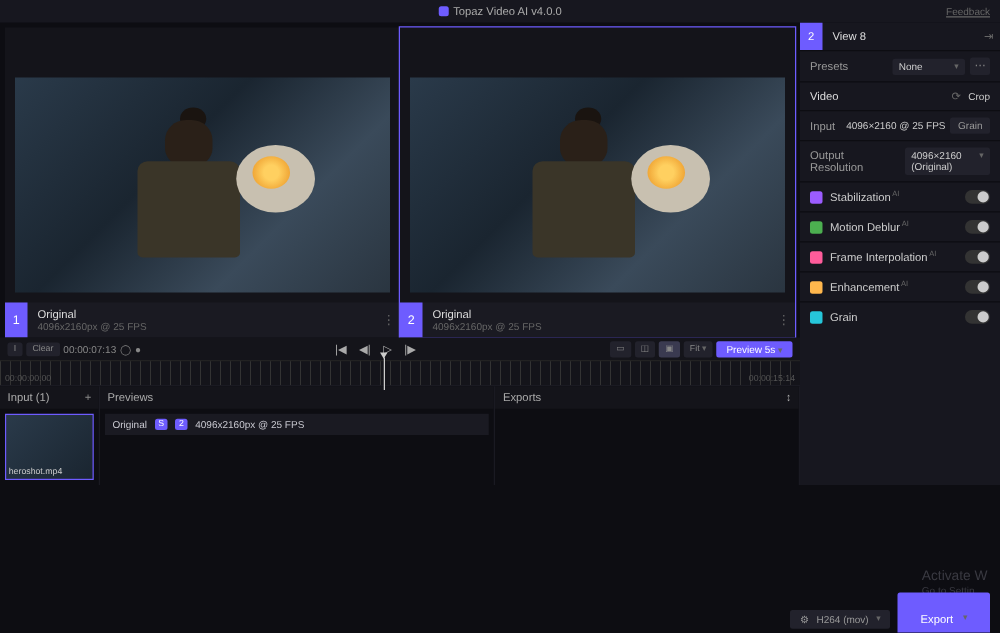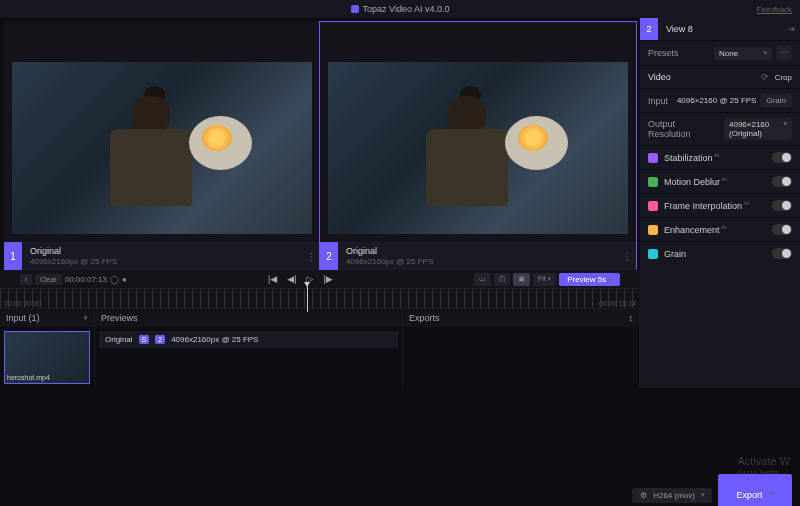--- a/index.html
+++ b/index.html
@@ -38,38 +38,38 @@
 .chev { color: #666; font-size: 7px; }
 .sb-dots { width: 16px; height: 14px; background: #22222c; margin-left: 4px; text-align: center; color: #888; border-radius: 2px; line-height: 12px; }
 .sb-btn { background: #22222c; padding: 2px 6px; border-radius: 2px; color: #999; font-size: 8px; margin-left: 4px; }
 .sb-section { padding: 6px 8px; color: #ddd; font-weight: 500; border-top: 1px solid #0d0d12; display: flex; align-items: center; gap: 6px; }
 .enh-row { display: flex; align-items: center; padding: 6px 8px; gap: 6px; border-top: 1px solid #0d0d12; }
 .enh-icon { width: 10px; height: 10px; border-radius: 2px; }
 .enh-label { flex: 1; color: #ccc; font-size: 9px; }
 .enh-ai { font-size: 6px; color: #666; vertical-align: super; }
 .toggle { width: 20px; height: 11px; background: #333; border-radius: 6px; position: relative; }
 .toggle::after { content: ''; position: absolute; width: 9px; height: 9px; background: #ccc; border-radius: 50%; top: 1px; right: 1px; }
-.timeline-bar { height: 18px; background: #14141a; display: flex; align-items: center; padding: 0 20px; gap: 6px; font-size: 8px; color: #888; justify-content: center; }
+.timeline-bar { height: 18px; background: #14141a; display: flex; align-items: center; padding: 0 6px; gap: 6px; font-size: 8px; color: #888; justify-content: center; }
 .tb-group { display: flex; gap: 3px; align-items: center; }
 .tb-chip { background: #22222c; padding: 2px 5px; border-radius: 2px; font-size: 7px; }
 .tb-center { flex: 1; display: flex; justify-content: center; gap: 10px; }
 .tb-icon { color: #aaa; font-size: 9px; }
 .tb-right { display: flex; gap: 3px; }
 .tb-preview { background: #6e5cff; color: #fff; padding: 2px 8px; border-radius: 2px; font-size: 8px; }
 .ruler { height: 20px; background: #14141a; position: relative; border-top: 1px solid #222; }
 .ruler-ticks { height: 100%; background: repeating-linear-gradient(90deg, #333 0, #333 1px, transparent 1px, transparent 8px); }
 .playhead { position: absolute; left: 48%; top: -3px; width: 1px; height: 26px; background: #ccc; }
 .playhead::before { content: ''; position: absolute; top: -4px; left: -3px; border: 3px solid transparent; border-top: 5px solid #ccc; }
 .ruler-start, .ruler-end { position: absolute; bottom: 1px; font-size: 7px; color: #555; }
 .ruler-start { left: 4px; }
 .ruler-end { right: 4px; }
 .bottom { height: 80px; display: flex; background: #0d0d12; border-top: 1px solid #1a1a22; }
 .panel { display: flex; flex-direction: column; border-right: 1px solid #1a1a22; }
 .panel-hdr { height: 18px; padding: 0 6px; display: flex; align-items: center; justify-content: space-between; color: #aaa; font-size: 9px; background: #14141a; }
-.input-panel { width: 95px; }
+.input-panel { width: 80px; }
 .thumb { margin: 4px; flex: 1; background: linear-gradient(135deg, #2a3a4a, #1a2530); border: 1px solid #6e5cff; position: relative; }
 .thumb-name { position: absolute; bottom: 2px; left: 2px; font-size: 7px; color: #ccc; }
 .previews-panel { flex: 1.3; }
 .preview-item { margin: 4px; background: #1a1a22; padding: 4px 6px; display: flex; gap: 6px; align-items: center; font-size: 8px; }
 .badge { background: #6e5cff; color: #fff; padding: 1px 3px; border-radius: 2px; font-size: 7px; }
 .exports-panel { flex: 1; }
 .footer { position: absolute; bottom: 0; right: 0; height: 22px; display: flex; align-items: center; gap: 6px; padding: 0 8px; }
 .codec { background: #22222c; padding: 3px 8px; border-radius: 2px; font-size: 8px; color: #999; display: flex; gap: 6px; }
 .export-btn { background: #6e5cff; color: #fff; padding: 16px 18px; border-radius: 2px; font-size: 9px; display: flex; gap: 8px; }
 .watermark { position: absolute; right: 10px; bottom: 28px; color: #3a3a42; font-size: 11px; text-align: left; line-height: 1.2; }

